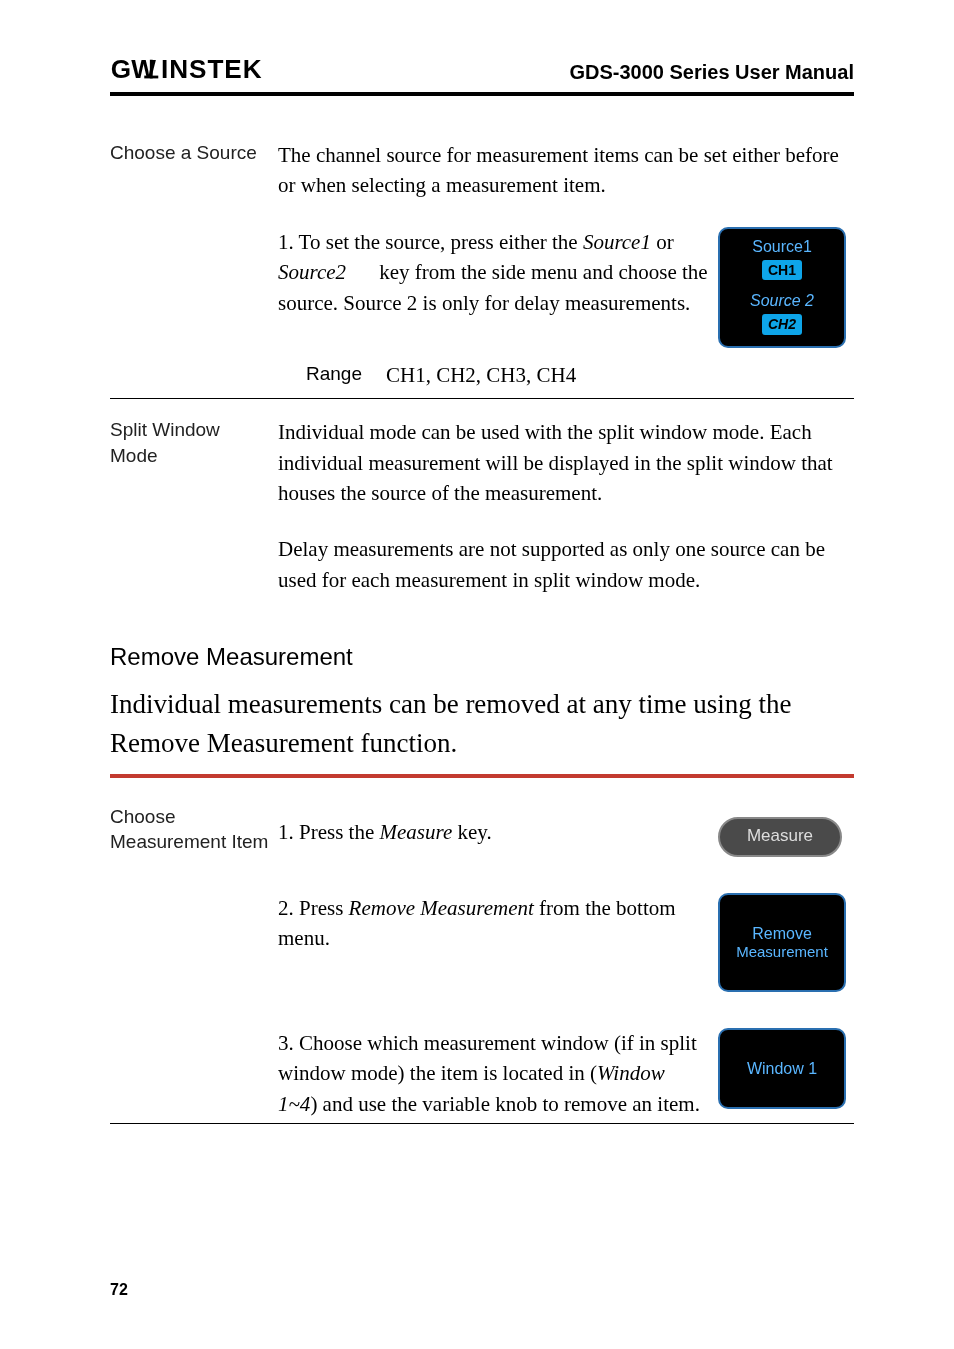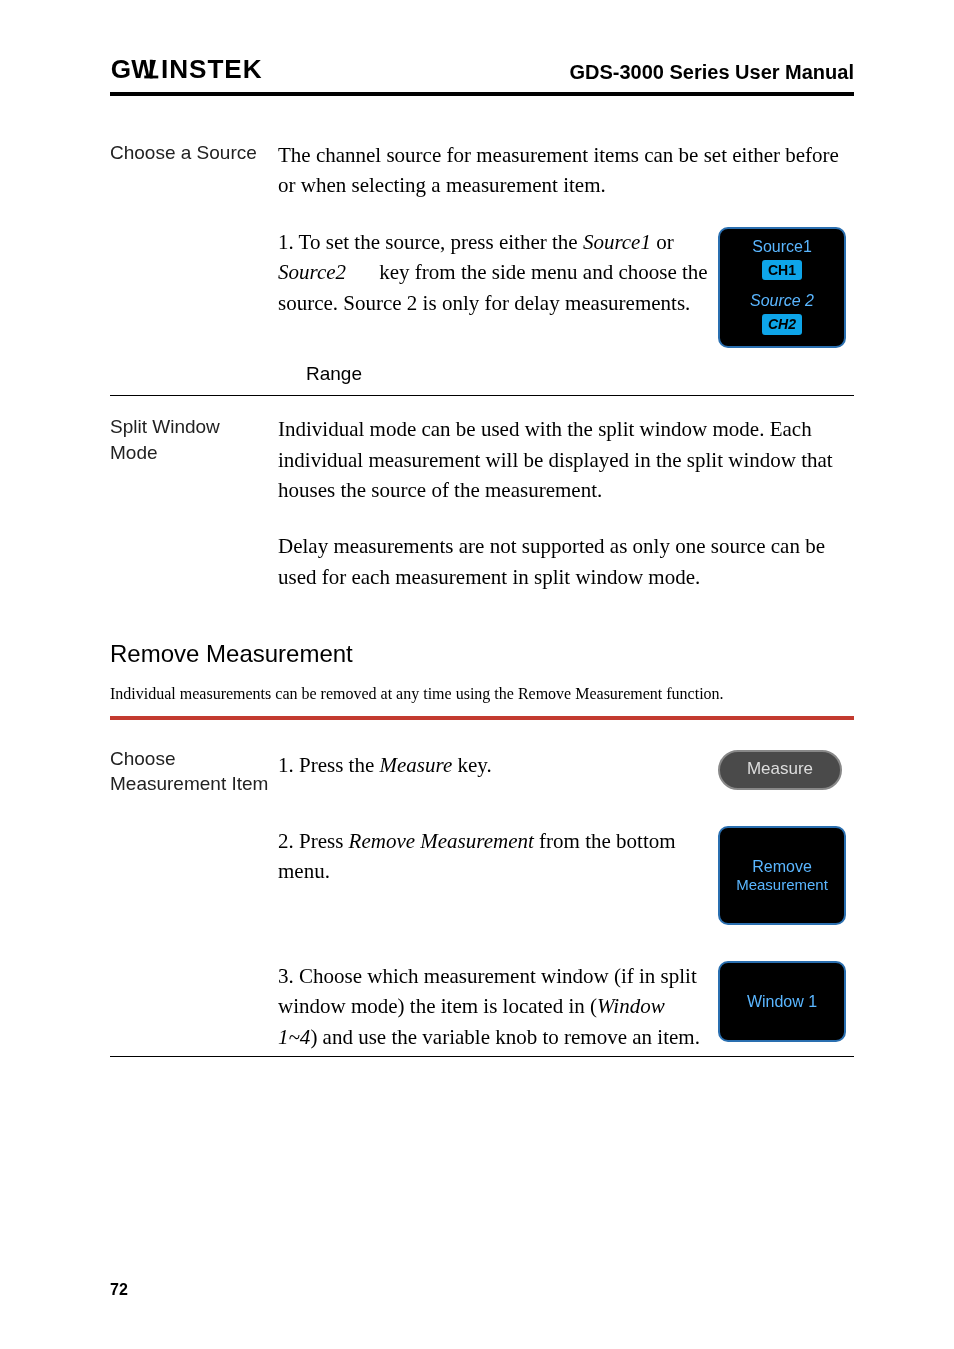--- a/index.html
+++ b/index.html
@@ -104,21 +104,21 @@
     width: 108px;
     padding-left: 28px;
   }
   .section-heading {
     font-family: Arial, Helvetica, sans-serif;
     font-size: 24px;
     margin-top: 48px;
     margin-bottom: 14px;
   }
   .section-intro {
-    font-size: 16px;
+    font-size: 27px;
     line-height: 1.45;
     margin-bottom: 10px;
   }
   .page-num {
     position: absolute;
     bottom: 50px;
     left: 110px;
     font-family: Arial, Helvetica, sans-serif;
     font-weight: bold;
     font-size: 16px;
@@ -210,20 +210,21 @@
               <div class="sk-bot">
                 <div>Source 2</div>
                 <span class="sk-tag">CH2</span>
               </div>
             </div>
           </div>
         </div>
 
         <div class="range-row">
           <div class="range-label">Range</div>
+          <div>CH1, CH2, CH3, CH4</div>
         </div>
       </div>
     </div>
     <hr class="thin-rule">
 
     <div class="row mt-18">
       <div class="label-col">Split Window Mode</div>
       <div class="body-col">
         <p>Individual mode can be used with the split window mode. Each individual measurement will be displayed in the split window that houses the source of the measurement.</p>
         <p class="mt-26">Delay measurements are not supported as only one source can be used for each measurement in split window mode.</p>
@@ -231,21 +232,21 @@
     </div>
 
     <div class="section-heading">Remove Measurement</div>
     <p class="section-intro">Individual measurements can be removed at any time using the Remove Measurement function.</p>
     <hr class="red-rule">
 
     <div class="row mt-26">
       <div class="label-col">Choose Measurement Item</div>
       <div class="body-col">
 
-        <div class="step-row" style="margin-top:4px">
+        <div class="step-row" style="margin-top:13px">
           <div class="step-text">
             <span>1.  Press the </span><em>Measure</em><span> key.</span>
           </div>
           <div class="softkey-col">
             <div class="sk-measure">Measure</div>
           </div>
         </div>
 
         <div class="step-row mt-36">
           <div class="step-text">

